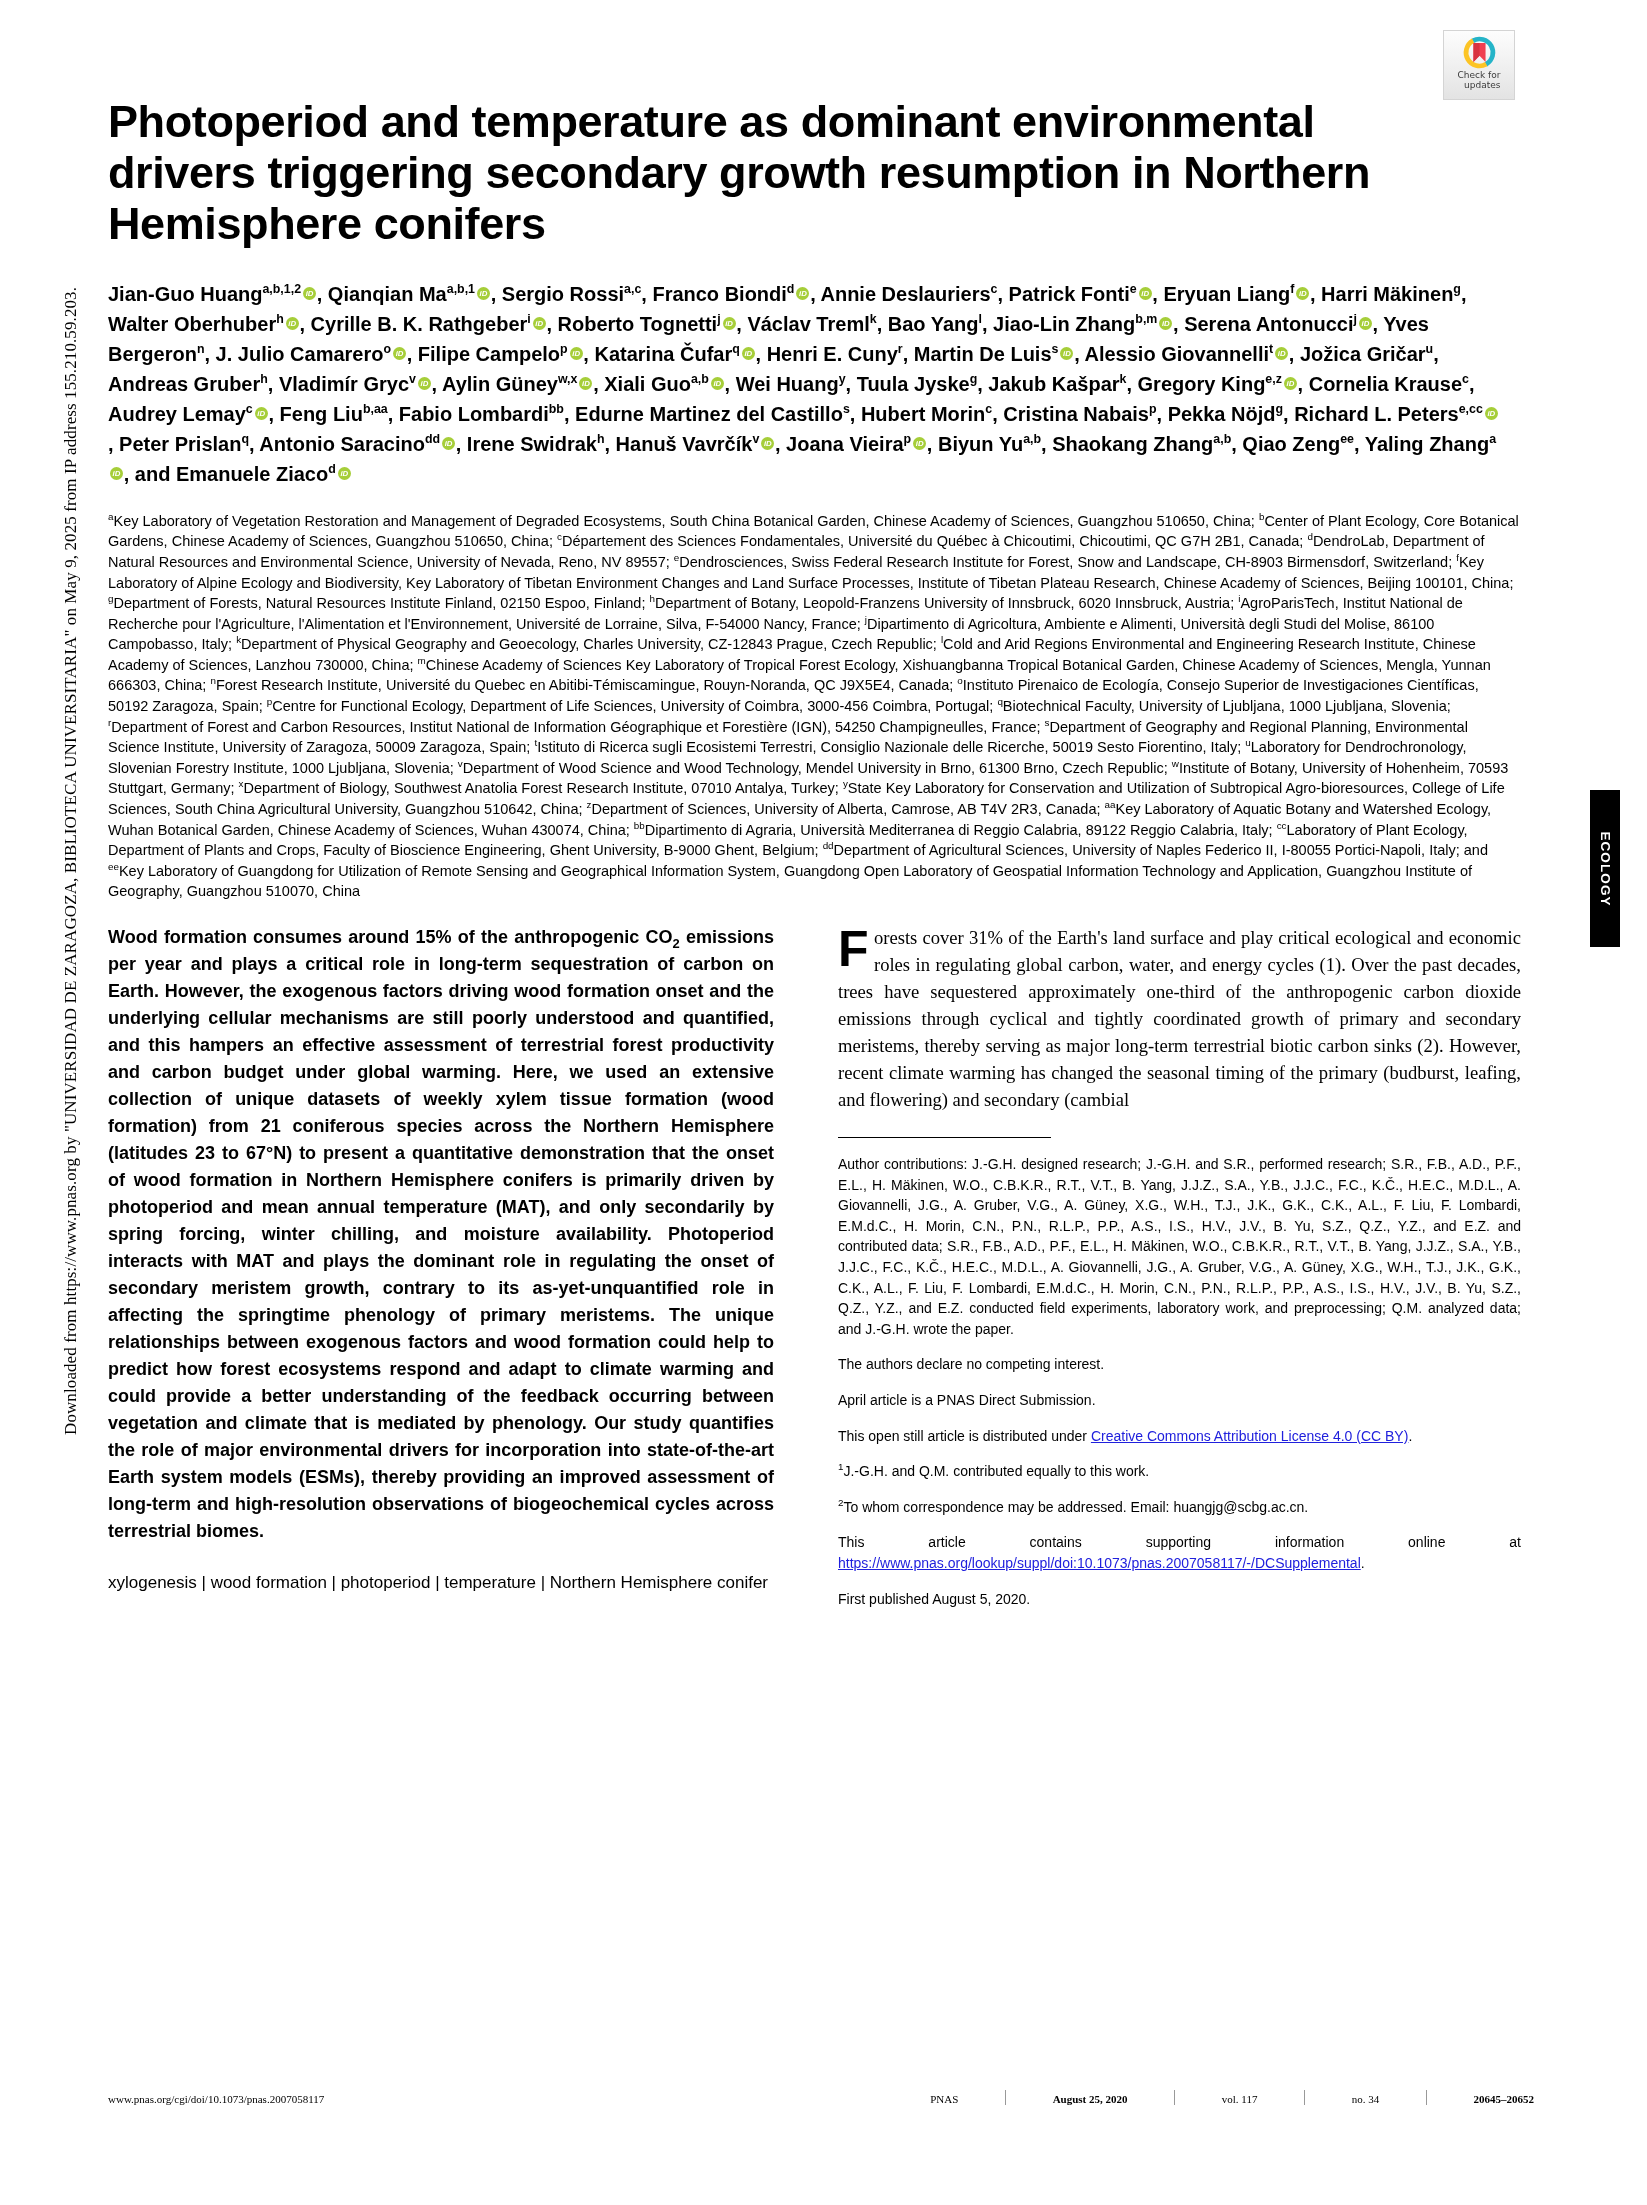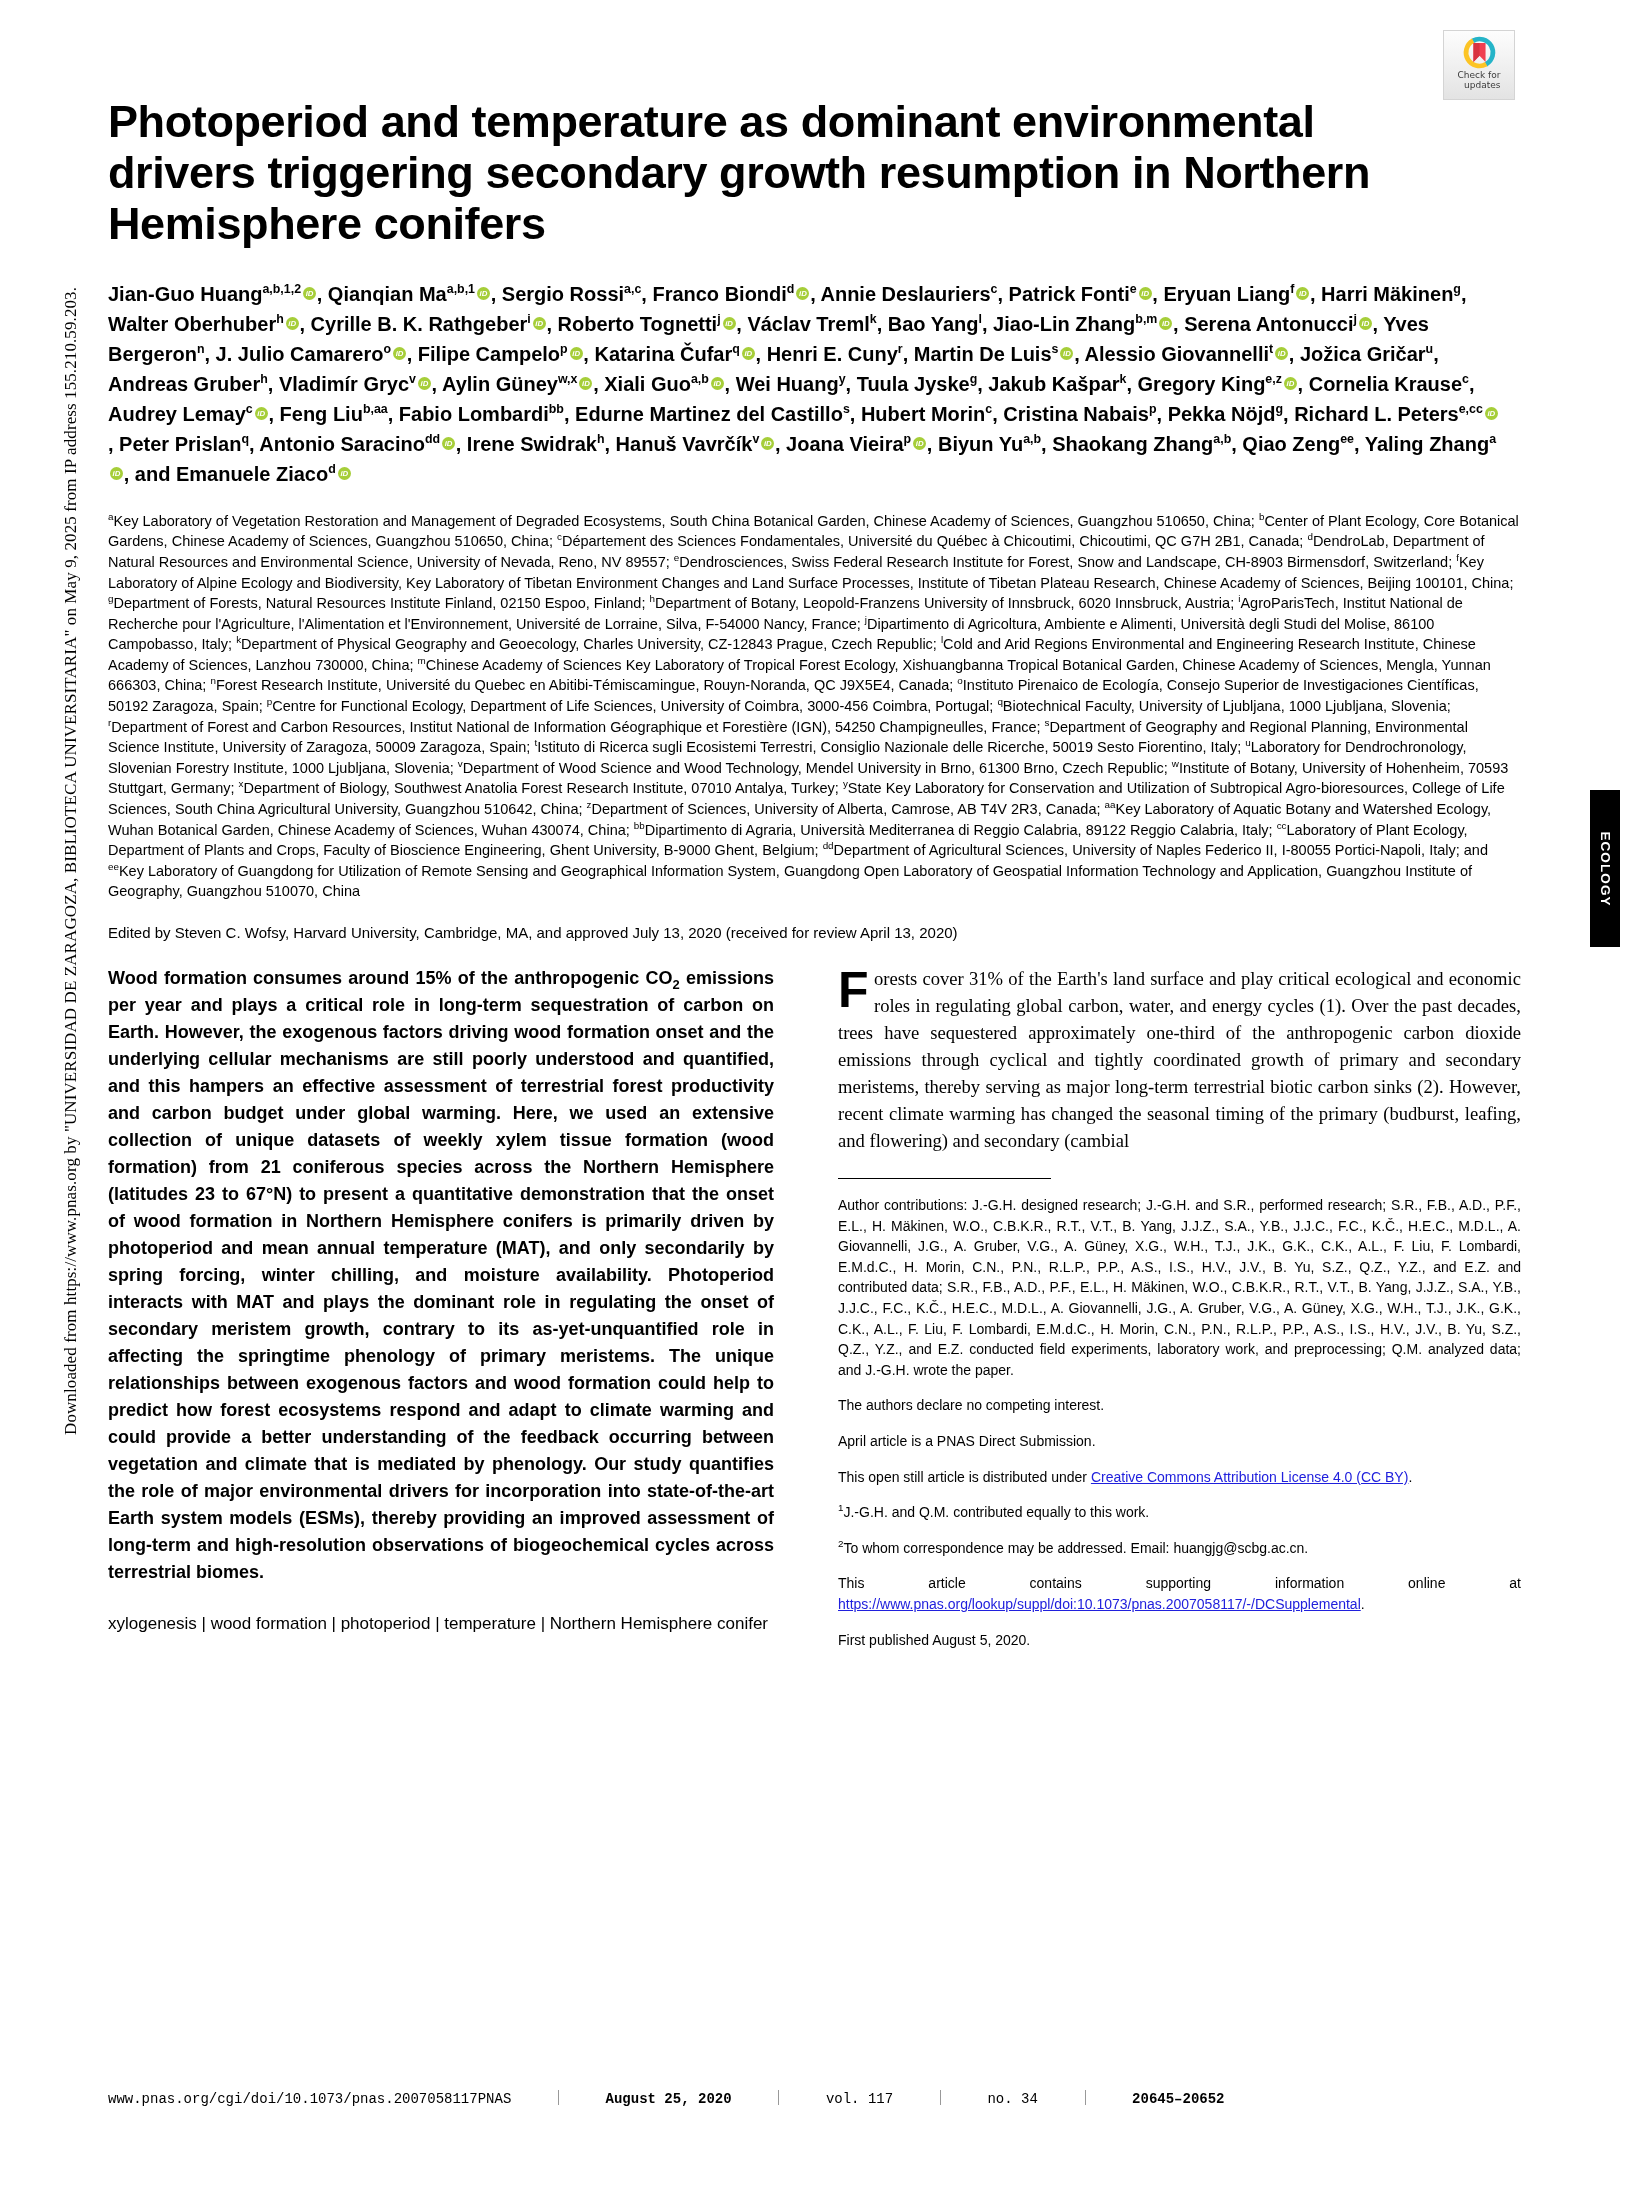--- a/index.html
+++ b/index.html
@@ -248,23 +248,24 @@
   .link {
     color: #2020dd;
   }
 
   
   .footer {
     position: absolute;
     left: 108px;
     top: 2088px;
     width: 1426px;
-    font-size: 14px;
-    font-family: Liberation Mono, monospace;
+    font-size: 11px;
+    font-family: Liberation Serif, serif;
     display: flex;
+    justify-content: space-between;
     align-items: baseline;
   }
   .footer-left { white-space: nowrap; }
   .footer-right {
     display: flex;
     align-items: baseline;
     white-space: nowrap;
     gap: 36px;
   }
   .footer-right .sep {
@@ -305,21 +306,20 @@
   </div>
 
   <div class="content">
 
     <h1 class="title">Photoperiod and temperature as dominant environmental drivers triggering secondary growth resumption in Northern Hemisphere conifers</h1>
 
     <div class="authors">Jian-Guo Huang<sup>a,b,1,2</sup><i class="orcid"></i>, Qianqian Ma<sup>a,b,1</sup><i class="orcid"></i>, Sergio Rossi<sup>a,c</sup>, Franco Biondi<sup>d</sup><i class="orcid"></i>, Annie Deslauriers<sup>c</sup>, Patrick Fonti<sup>e</sup><i class="orcid"></i>, Eryuan Liang<sup>f</sup><i class="orcid"></i>, Harri Mäkinen<sup>g</sup>, Walter Oberhuber<sup>h</sup><i class="orcid"></i>, Cyrille B. K. Rathgeber<sup>i</sup><i class="orcid"></i>, Roberto Tognetti<sup>j</sup><i class="orcid"></i>, Václav Treml<sup>k</sup>, Bao Yang<sup>l</sup>, Jiao-Lin Zhang<sup>b,m</sup><i class="orcid"></i>, Serena Antonucci<sup>j</sup><i class="orcid"></i>, Yves Bergeron<sup>n</sup>, J. Julio Camarero<sup>o</sup><i class="orcid"></i>, Filipe Campelo<sup>p</sup><i class="orcid"></i>, Katarina Čufar<sup>q</sup><i class="orcid"></i>, Henri E. Cuny<sup>r</sup>, Martin De Luis<sup>s</sup><i class="orcid"></i>, Alessio Giovannelli<sup>t</sup><i class="orcid"></i>, Jožica Gričar<sup>u</sup>, Andreas Gruber<sup>h</sup>, Vladimír Gryc<sup>v</sup><i class="orcid"></i>, Aylin Güney<sup>w,x</sup><i class="orcid"></i>, Xiali Guo<sup>a,b</sup><i class="orcid"></i>, Wei Huang<sup>y</sup>, Tuula Jyske<sup>g</sup>, Jakub Kašpar<sup>k</sup>, Gregory King<sup>e,z</sup><i class="orcid"></i>, Cornelia Krause<sup>c</sup>, Audrey Lemay<sup>c</sup><i class="orcid"></i>, Feng Liu<sup>b,aa</sup>, Fabio Lombardi<sup>bb</sup>, Edurne Martinez del Castillo<sup>s</sup>, Hubert Morin<sup>c</sup>, Cristina Nabais<sup>p</sup>, Pekka Nöjd<sup>g</sup>, Richard L. Peters<sup>e,cc</sup><i class="orcid"></i>, Peter Prislan<sup>q</sup>, Antonio Saracino<sup>dd</sup><i class="orcid"></i>, Irene Swidrak<sup>h</sup>, Hanuš Vavrčík<sup>v</sup><i class="orcid"></i>, Joana Vieira<sup>p</sup><i class="orcid"></i>, Biyun Yu<sup>a,b</sup>, Shaokang Zhang<sup>a,b</sup>, Qiao Zeng<sup>ee</sup>, Yaling Zhang<sup>a</sup><i class="orcid"></i>, and Emanuele Ziaco<sup>d</sup><i class="orcid"></i></div>
 
     <div class="affiliations"><sup>a</sup>Key Laboratory of Vegetation Restoration and Management of Degraded Ecosystems, South China Botanical Garden, Chinese Academy of Sciences, Guangzhou 510650, China; <sup>b</sup>Center of Plant Ecology, Core Botanical Gardens, Chinese Academy of Sciences, Guangzhou 510650, China; <sup>c</sup>Département des Sciences Fondamentales, Université du Québec à Chicoutimi, Chicoutimi, QC G7H 2B1, Canada; <sup>d</sup>DendroLab, Department of Natural Resources and Environmental Science, University of Nevada, Reno, NV 89557; <sup>e</sup>Dendrosciences, Swiss Federal Research Institute for Forest, Snow and Landscape, CH-8903 Birmensdorf, Switzerland; <sup>f</sup>Key Laboratory of Alpine Ecology and Biodiversity, Key Laboratory of Tibetan Environment Changes and Land Surface Processes, Institute of Tibetan Plateau Research, Chinese Academy of Sciences, Beijing 100101, China; <sup>g</sup>Department of Forests, Natural Resources Institute Finland, 02150 Espoo, Finland; <sup>h</sup>Department of Botany, Leopold-Franzens University of Innsbruck, 6020 Innsbruck, Austria; <sup>i</sup>AgroParisTech, Institut National de Recherche pour l'Agriculture, l'Alimentation et l'Environnement, Université de Lorraine, Silva, F-54000 Nancy, France; <sup>j</sup>Dipartimento di Agricoltura, Ambiente e Alimenti, Università degli Studi del Molise, 86100 Campobasso, Italy; <sup>k</sup>Department of Physical Geography and Geoecology, Charles University, CZ-12843 Prague, Czech Republic; <sup>l</sup>Cold and Arid Regions Environmental and Engineering Research Institute, Chinese Academy of Sciences, Lanzhou 730000, China; <sup>m</sup>Chinese Academy of Sciences Key Laboratory of Tropical Forest Ecology, Xishuangbanna Tropical Botanical Garden, Chinese Academy of Sciences, Mengla, Yunnan 666303, China; <sup>n</sup>Forest Research Institute, Université du Quebec en Abitibi-Témiscamingue, Rouyn-Noranda, QC J9X5E4, Canada; <sup>o</sup>Instituto Pirenaico de Ecología, Consejo Superior de Investigaciones Científicas, 50192 Zaragoza, Spain; <sup>p</sup>Centre for Functional Ecology, Department of Life Sciences, University of Coimbra, 3000-456 Coimbra, Portugal; <sup>q</sup>Biotechnical Faculty, University of Ljubljana, 1000 Ljubljana, Slovenia; <sup>r</sup>Department of Forest and Carbon Resources, Institut National de Information Géographique et Forestière (IGN), 54250 Champigneulles, France; <sup>s</sup>Department of Geography and Regional Planning, Environmental Science Institute, University of Zaragoza, 50009 Zaragoza, Spain; <sup>t</sup>Istituto di Ricerca sugli Ecosistemi Terrestri, Consiglio Nazionale delle Ricerche, 50019 Sesto Fiorentino, Italy; <sup>u</sup>Laboratory for Dendrochronology, Slovenian Forestry Institute, 1000 Ljubljana, Slovenia; <sup>v</sup>Department of Wood Science and Wood Technology, Mendel University in Brno, 61300 Brno, Czech Republic; <sup>w</sup>Institute of Botany, University of Hohenheim, 70593 Stuttgart, Germany; <sup>x</sup>Department of Biology, Southwest Anatolia Forest Research Institute, 07010 Antalya, Turkey; <sup>y</sup>State Key Laboratory for Conservation and Utilization of Subtropical Agro-bioresources, College of Life Sciences, South China Agricultural University, Guangzhou 510642, China; <sup>z</sup>Department of Sciences, University of Alberta, Camrose, AB T4V 2R3, Canada; <sup>aa</sup>Key Laboratory of Aquatic Botany and Watershed Ecology, Wuhan Botanical Garden, Chinese Academy of Sciences, Wuhan 430074, China; <sup>bb</sup>Dipartimento di Agraria, Università Mediterranea di Reggio Calabria, 89122 Reggio Calabria, Italy; <sup>cc</sup>Laboratory of Plant Ecology, Department of Plants and Crops, Faculty of Bioscience Engineering, Ghent University, B-9000 Ghent, Belgium; <sup>dd</sup>Department of Agricultural Sciences, University of Naples Federico II, I-80055 Portici-Napoli, Italy; and <sup>ee</sup>Key Laboratory of Guangdong for Utilization of Remote Sensing and Geographical Information System, Guangdong Open Laboratory of Geospatial Information Technology and Application, Guangzhou Institute of Geography, Guangzhou 510070, China</div>
 
-    <div class="edited-by">Edited by Steven C. Wofsy, Harvard University, Cambridge, MA, and approved July 13, 2020 (received for review April 13, 2020)</div>
 
     <div class="columns">
 
       <div class="col-left">
         <div class="abstract">Wood formation consumes around 15% of the anthropogenic CO<sub>2</sub> emissions per year and plays a critical role in long-term sequestration of carbon on Earth. However, the exogenous factors driving wood formation onset and the underlying cellular mechanisms are still poorly understood and quantified, and this hampers an effective assessment of terrestrial forest productivity and carbon budget under global warming. Here, we used an extensive collection of unique datasets of weekly xylem tissue formation (wood formation) from 21 coniferous species across the Northern Hemisphere (latitudes 23 to 67°N) to present a quantitative demonstration that the onset of wood formation in Northern Hemisphere conifers is primarily driven by photoperiod and mean annual temperature (MAT), and only secondarily by spring forcing, winter chilling, and moisture availability. Photoperiod interacts with MAT and plays the dominant role in regulating the onset of secondary meristem growth, contrary to its as-yet-unquantified role in affecting the springtime phenology of primary meristems. The unique relationships between exogenous factors and wood formation could help to predict how forest ecosystems respond and adapt to climate warming and could provide a better understanding of the feedback occurring between vegetation and climate that is mediated by phenology. Our study quantifies the role of major environmental drivers for incorporation into state-of-the-art Earth system models (ESMs), thereby providing an improved assessment of long-term and high-resolution observations of biogeochemical cycles across terrestrial biomes.</div>
         <div class="keywords">
           <span>xylogenesis</span><span class="kw-sep">|</span><span>wood formation</span><span class="kw-sep">|</span><span>photoperiod</span><span class="kw-sep">|</span><span>temperature</span><span class="kw-sep">|</span><span>Northern Hemisphere conifer</span>
         </div>
       </div>
 

